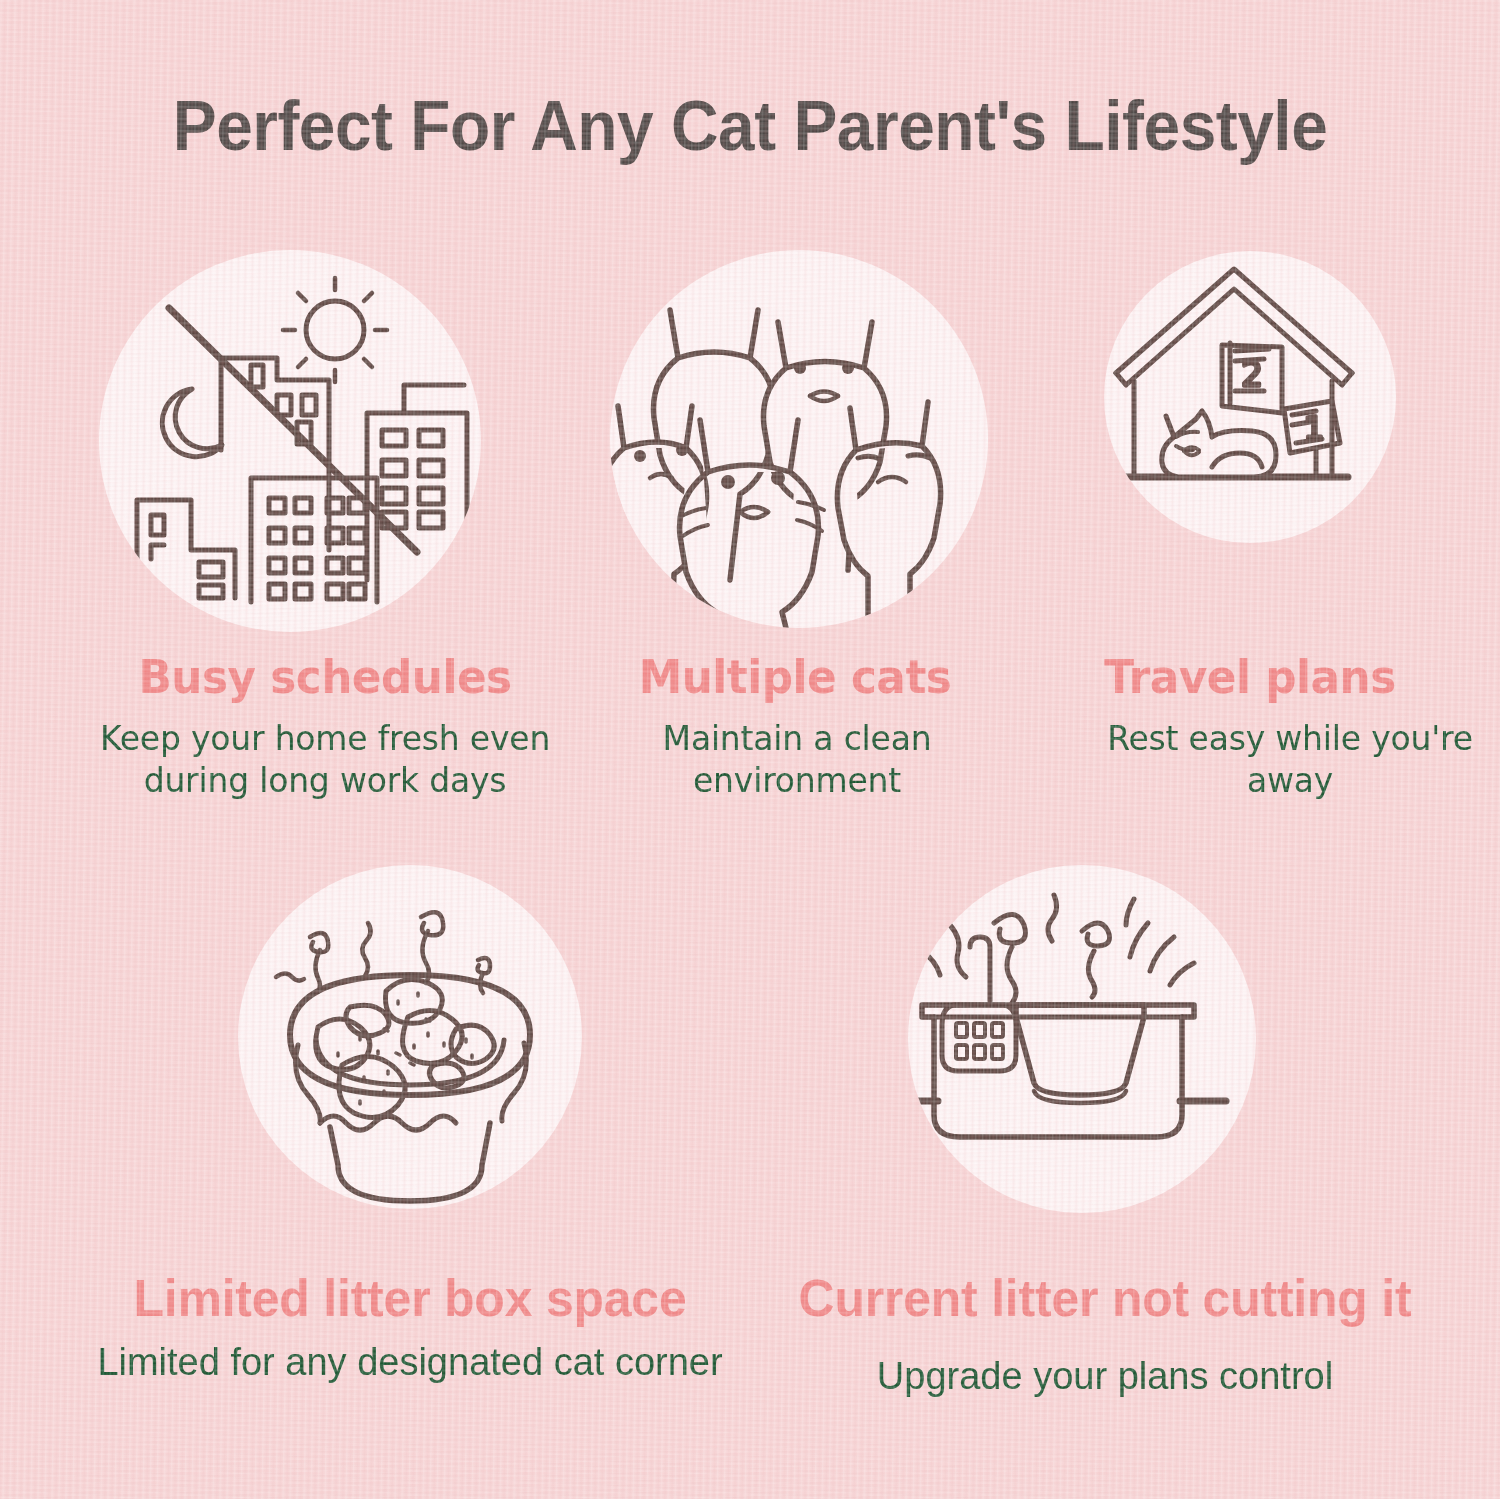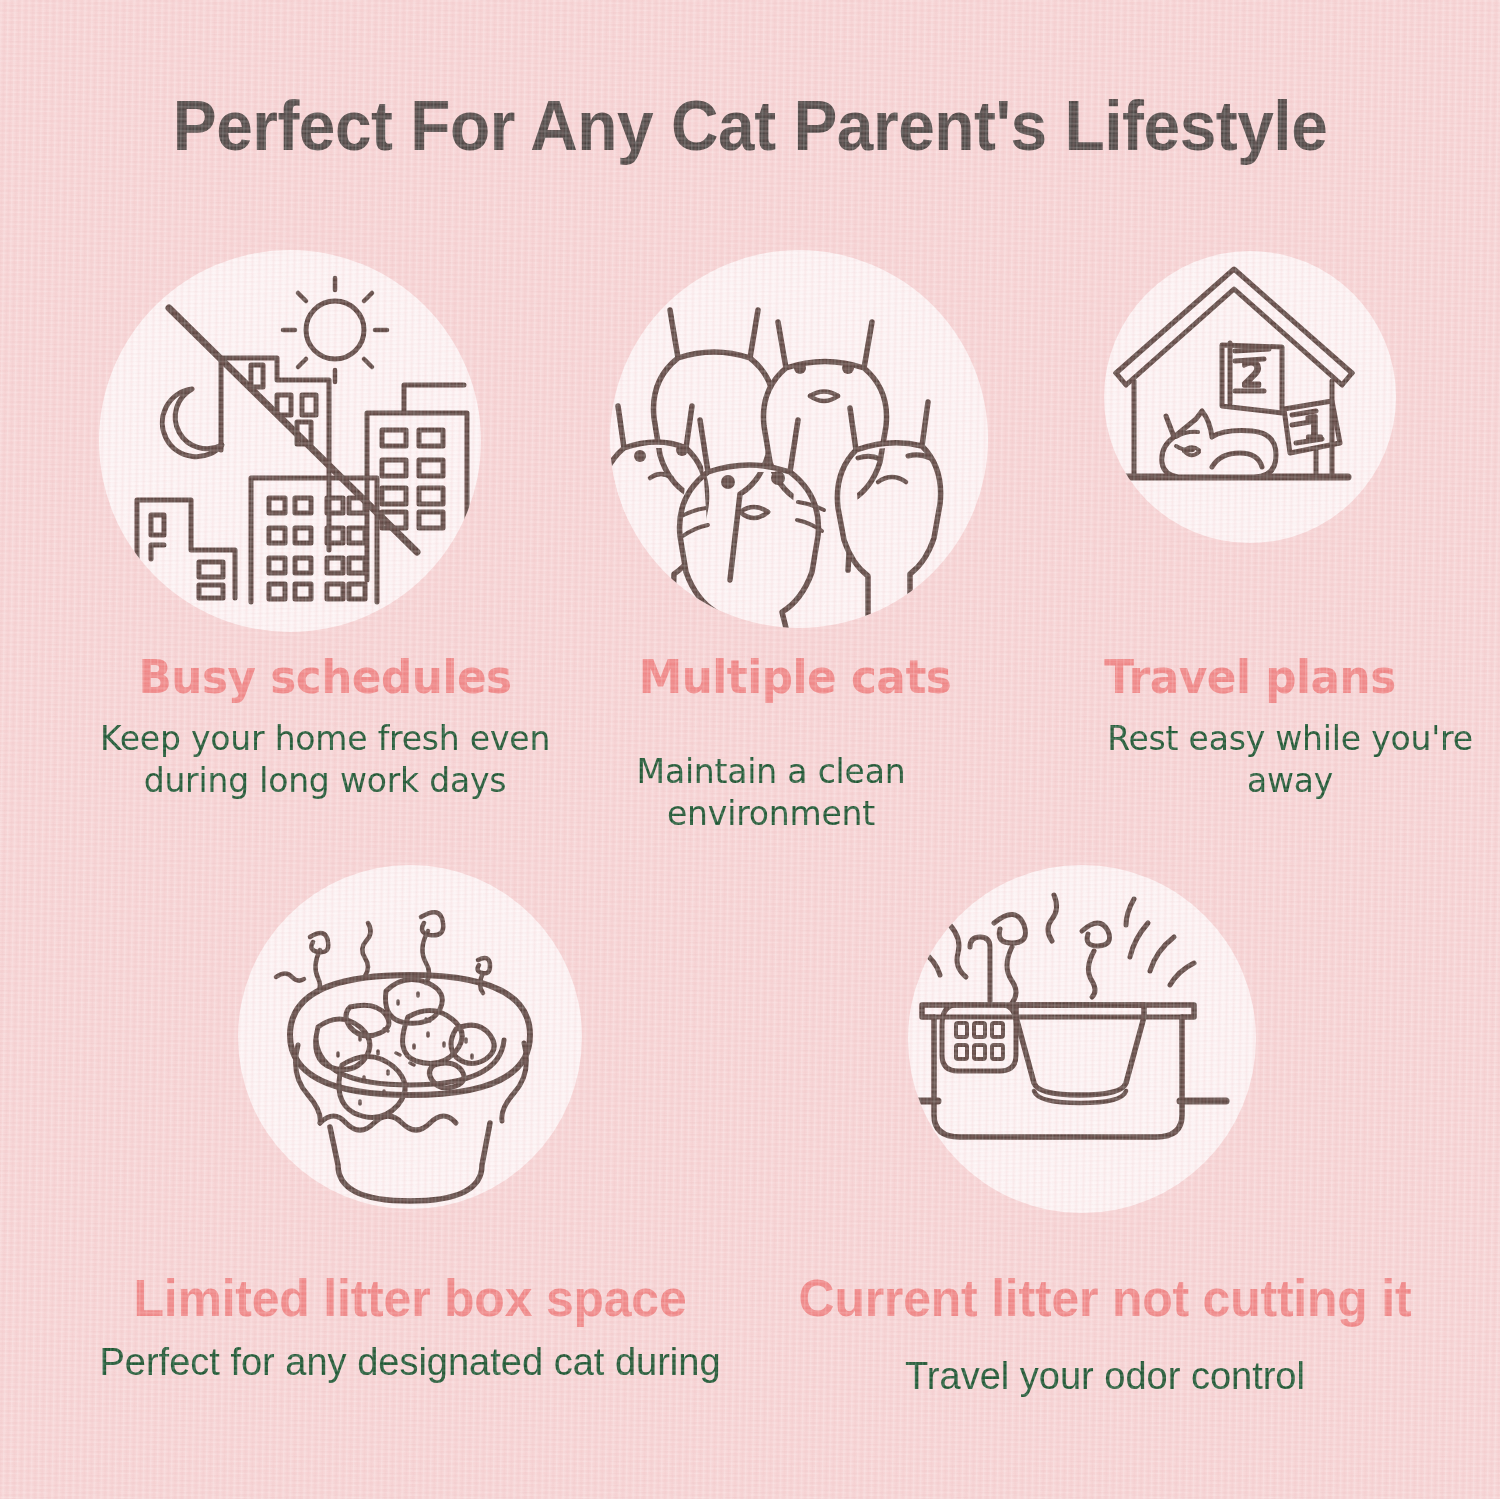--- a/index.html
+++ b/index.html
@@ -131,21 +131,21 @@
   .d-narrow {
     font-family: "Liberation Sans Narrow", "Liberation Sans", sans-serif;
     font-size: 38px;
     letter-spacing: 0px;
   }
 
   
   #heading-1 { left: 45px;   top: 650px; width: 560px; }
   #desc-1    { left: 45px;   top: 718px; width: 560px; }
   #heading-2 { left: 575px;  top: 650px; width: 440px; }
-  #desc-2    { left: 551px;  top: 718px; width: 440px; margin-top: 33px; }
+  #desc-2    { left: 577px;  top: 718px; width: 440px; }
   #heading-3 { left: 1050px; top: 650px; width: 400px; }
   #desc-3    { left: 1090px; top: 718px; width: 400px; }
 
   
   #heading-4 { left: 60px;  top: 1268px; width: 700px; }
   #desc-4    { left: 60px;  top: 1338px; width: 700px; }
   #heading-5 { left: 755px; top: 1268px; width: 700px; }
   #desc-5    { left: 755px; top: 1352px; width: 700px; }
 </style>
 </head>
@@ -391,20 +391,20 @@
           <rect x="84" y="180" width="11" height="14" rx="2"></rect>
         </g>
 
         <line x1="2" y1="236" x2="30" y2="236" stroke-width="7"></line>
         <line x1="272" y1="236" x2="318" y2="236" stroke-width="7"></line>
       </svg>
     </span>
   </div>
 
   <div class="feature-heading h-narrow" id="heading-4">Limited litter box space</div>
-  <div class="feature-desc d-narrow" id="desc-4">Perfect for any designated cat during</div>
+  <div class="feature-desc d-narrow" id="desc-4">Limited for any designated cat corner</div>
 
   <div class="feature-heading h-narrow" id="heading-5">Current litter not cutting it</div>
-  <div class="feature-desc d-narrow" id="desc-5">Travel your odor control</div>
+  <div class="feature-desc d-narrow" id="desc-5">Upgrade your plans control</div>
 
 </div>
 
 <div id="paper-texture"></div>
 
 </body></html>

